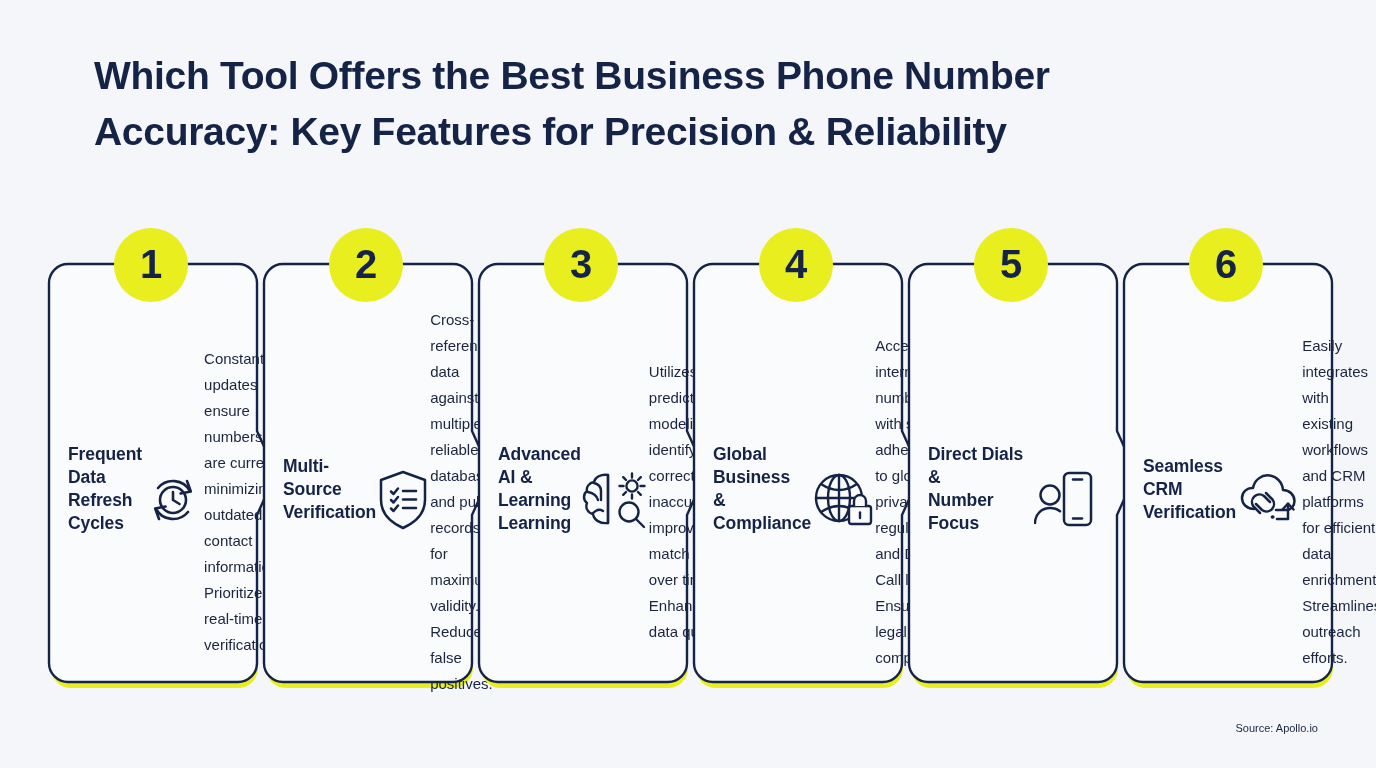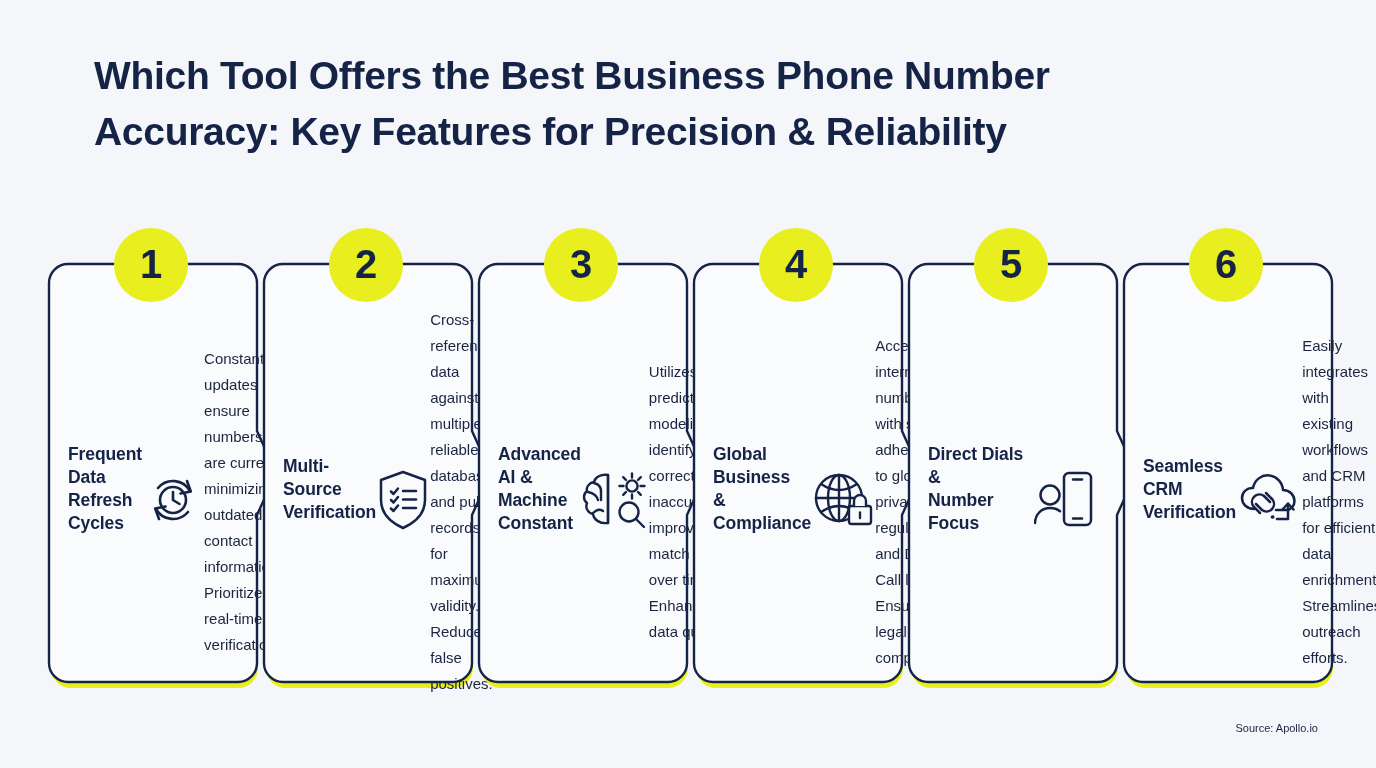--- a/index.html
+++ b/index.html
@@ -208,21 +208,21 @@
   <div class="card-slot">
     <div class="card-shadow"></div>
     <div class="card-frame">
       <svg width="210" height="420" viewBox="0 0 210 420" preserveAspectRatio="none" aria-hidden="true">
         <path d="M20,1 L190,1 A19,19 0 0 1 209,20 L209,168 L228,210 L209,252 L209,400 A19,19 0 0 1 190,419 L20,419 A19,19 0 0 1 1,400 L1,20 A19,19 0 0 1 20,1 Z" fill="#fafbfd" stroke="#152347" stroke-width="2.4" stroke-linejoin="round"></path>
       </svg>
     </div>
     <div class="card-body">
       <div class="card-title">
         <span>Advanced AI &amp;</span><br>
-        <span>Machine Constant</span>
+        <span>Learning Learning</span>
       </div>
       <div class="card-icon">
         <svg width="68" height="60" viewBox="0 0 68 60" fill="none" stroke="#152347" stroke-width="2.4" stroke-linecap="round" stroke-linejoin="round">
 
           <path d="M27 5 C20 4 14 7 13 12 C8 13 5 17 6 21 C2 24 2 30 6 33 C4 38 7 43 12 44 C13 50 19 54 27 53 Z"></path>
           <path d="M27 5 L27 53"></path>
           <path d="M13 13 C17 14 20 17 20 21"></path>
           <path d="M7 22 C12 23 16 26 17 30"></path>
           <path d="M12 43 C15 40 19 39 22 41"></path>
           <path d="M20 21 L20 30"></path>

